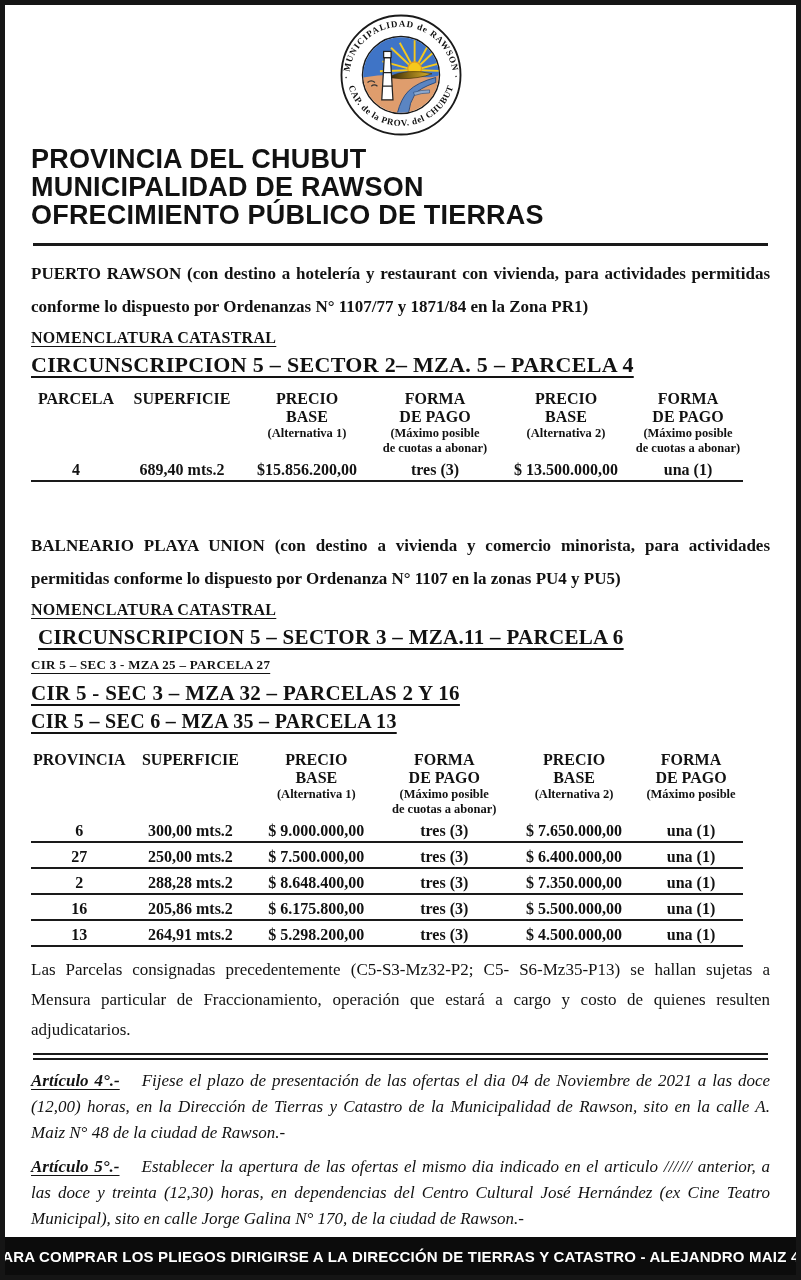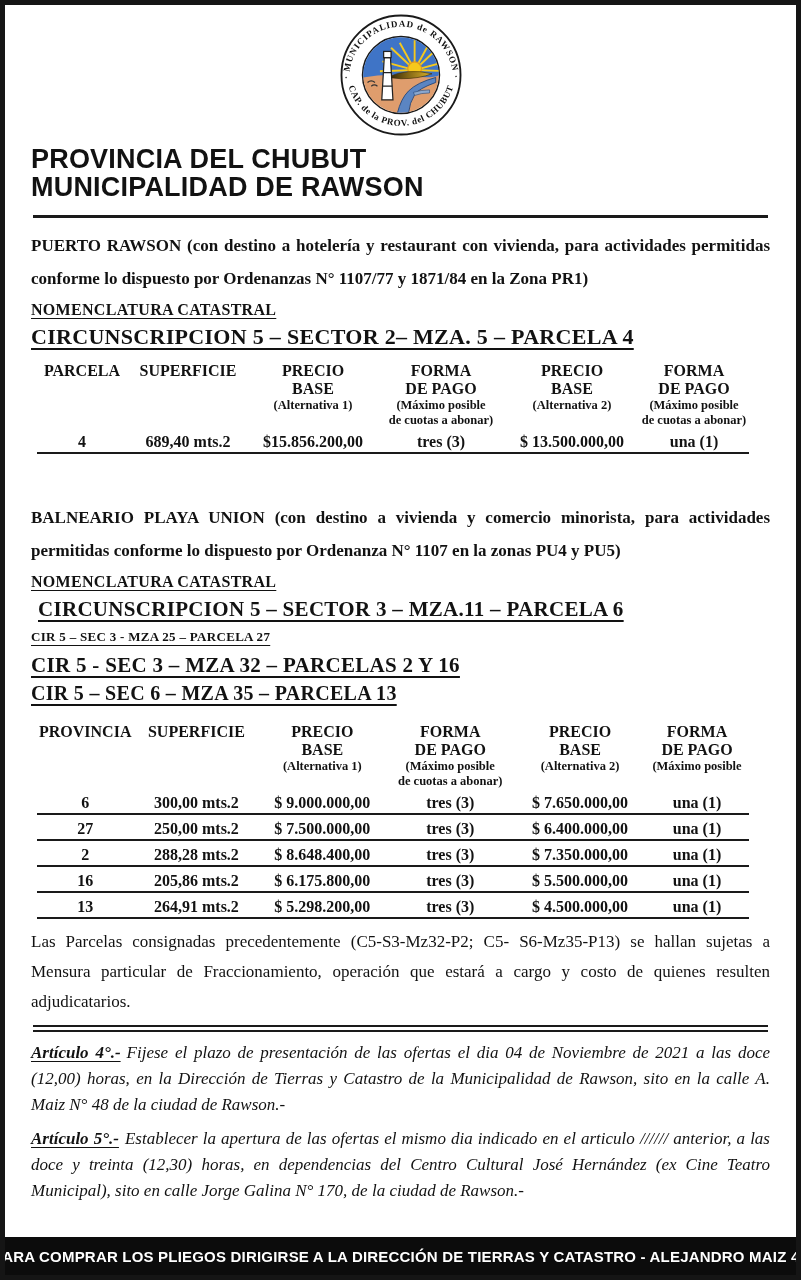--- a/index.html
+++ b/index.html
@@ -52,21 +52,21 @@
     font-weight:bold;line-height:28px;
     text-decoration:underline;text-underline-offset:4px;
     letter-spacing:.3px;
   }
   .nom2-0{font-size:21px;margin-left:7px;}
   .nom2-1{font-size:13px;}
   .nom2-2{font-size:21px;}
   .nom2-3{font-size:20px;}
 
   
-  table.offer{border-collapse:collapse;margin-top:10px;width:712px;margin-left:6px;}
+  table.offer{border-collapse:collapse;margin-top:10px;width:712px;margin-left:0;}
   table.offer th{
     vertical-align:top;text-align:center;font-weight:bold;
     padding:2px 2px 0 2px;
   }
   .th-main{display:inline-block;max-width:84px;font-size:16px;line-height:18px;}
   .th-main-wide{max-width:120px;}
   .th-sub{display:block;font-size:12.5px;line-height:15px;font-weight:bold;}
   table.offer td{
     text-align:center;font-weight:bold;font-size:16px;
     padding:5px 2px 1px 2px;
@@ -78,21 +78,21 @@
   }
   .gap-lg{height:36px;}
 
   
   .article{
     margin-top:8px;font-size:17px;line-height:26px;
     font-style:italic;text-align:justify;
   }
   .article .art-label{
     font-weight:bold;text-decoration:underline;text-underline-offset:3px;
-    margin-right:6px;
+    margin-right:22px;
   }
 
   
   .footer-bar{
     position:absolute;left:0;right:0;bottom:0;height:38px;
     background:#0c0c0c;color:#ffffff;
     display:flex;align-items:center;justify-content:center;
     font-family:"Liberation Sans","DejaVu Sans",sans-serif;
     font-weight:bold;font-size:15px;letter-spacing:.2px;
     white-space:nowrap;
@@ -151,20 +151,21 @@
         </text>
         <text font-family="Liberation Serif, DejaVu Serif, serif" font-size="14.5" font-weight="bold" letter-spacing="1" fill="#111111">
           <textPath href="#arcBottom" startOffset="50%" text-anchor="middle">CAP.  de  la  PROV.  del  CHUBUT</textPath>
         </text>
       </svg>
     </div>
 
     <div class="doc-title">
       <div>PROVINCIA DEL CHUBUT</div>
       <div>MUNICIPALIDAD DE RAWSON</div>
+      <div>OFRECIMIENTO PÚBLICO DE TIERRAS</div>
     </div>
 
     <div class="rule"></div>
 
     <div class="sec-intro">PUERTO RAWSON (con destino a hotelería y restaurant con vivienda, para actividades permitidas conforme lo dispuesto por Ordenanzas N° 1107/77 y 1871/84 en la Zona PR1)</div>
     <div class="nom-title">NOMENCLATURA CATASTRAL</div>
     <div class="nom-line">CIRCUNSCRIPCION  5 –  SECTOR 2–  MZA. 5 – PARCELA 4</div>
 
     <table class="offer">
       <colgroup>

